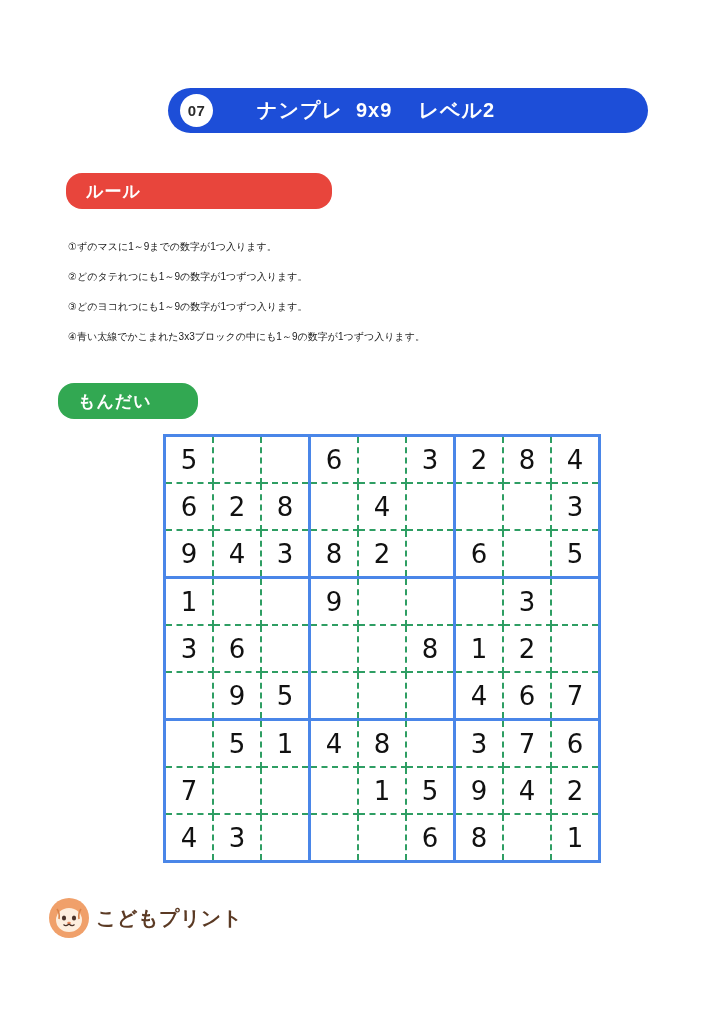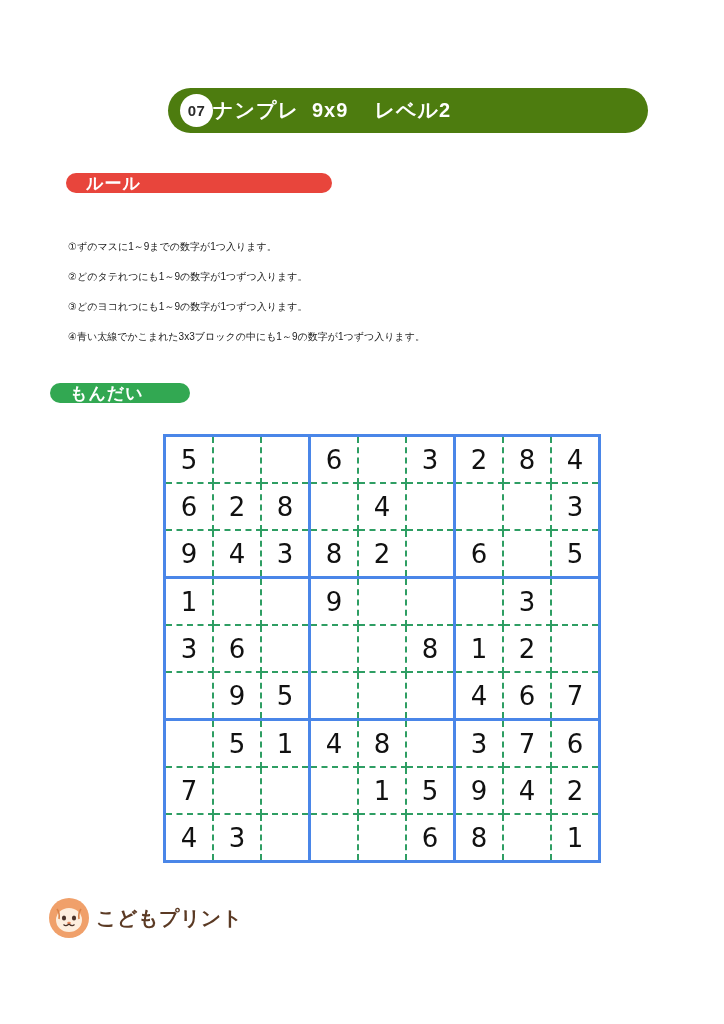--- a/index.html
+++ b/index.html
@@ -16,21 +16,21 @@
     color: #1a1a1a;
   }
 
   
   .header-bar {
     position: absolute;
     left: 168px;
     top: 88px;
     width: 480px;
     height: 45px;
-    background: #4d7c0f;
+    background: #1d4ed8;
     border-radius: 23px;
     display: flex;
     align-items: center;
     box-sizing: border-box;
     padding-left: 12px;
   }
   .number-badge {
     width: 33px;
     height: 33px;
     border-radius: 50%;
@@ -41,46 +41,47 @@
     display: flex;
     align-items: center;
     justify-content: center;
     letter-spacing: 0.5px;
     flex: none;
   }
   .header-title {
     color: #ffffff;
     font-size: 20px;
     font-weight: bold;
+    margin-left: 44px;
     letter-spacing: 1px;
     white-space: pre;
   }
 
   
   .pill {
     position: absolute;
-    height: 20px;
+    height: 36px;
     border-radius: 16px;
     display: flex;
     align-items: center;
     padding-left: 20px;
     box-sizing: border-box;
     color: #ffffff;
     font-size: 17px;
     font-weight: bold;
     letter-spacing: 1px;
   }
   .pill-rules {
     left: 66px;
     top: 173px;
     width: 266px;
     background: #e8453c;
   }
   .pill-problem {
-    left: 50px;
+    left: 58px;
     top: 383px;
     width: 140px;
     background: #32a852;
   }
 
   
   .rules-list {
     position: absolute;
     left: 68px;
     top: 232px;

